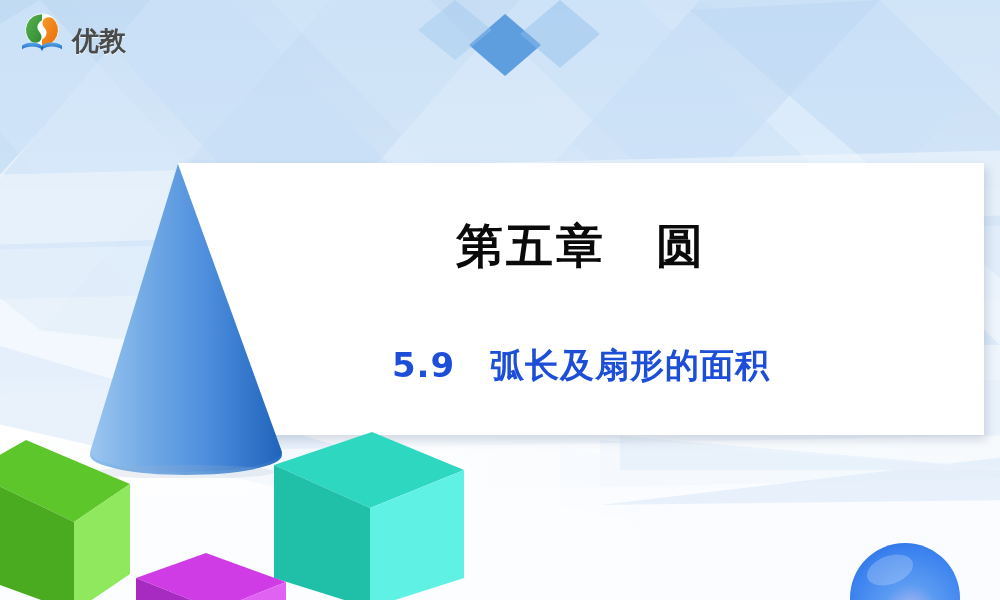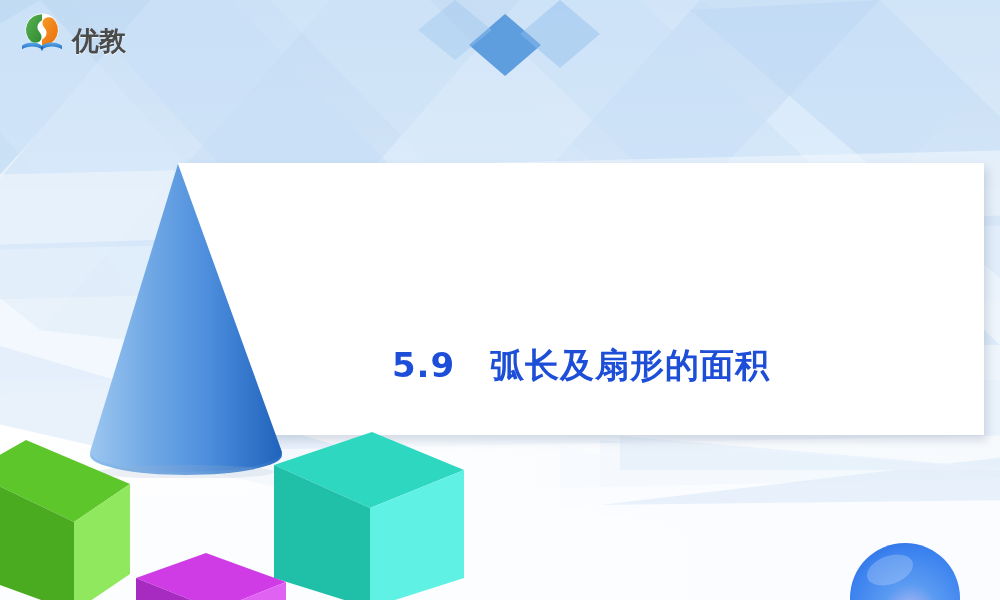--- a/index.html
+++ b/index.html
@@ -235,16 +235,17 @@
           <stop offset="0.80" stop-color="#3b82ef"></stop>
           <stop offset="1" stop-color="#2f6fe0"></stop>
         </radialGradient>
       </defs>
       <circle cx="57" cy="60" r="55" fill="url(#ballG)"></circle>
       <ellipse cx="42" cy="32" rx="24" ry="14" fill="#ffffff" opacity=".22" transform="rotate(-20 42 32)"></ellipse>
     </svg>
   </div>
 
   <div id="title-card">
+    <div id="title-main">第五章　圆</div>
     <div id="title-sub">5.9　弧长及扇形的面积</div>
   </div>
 
 </div>
 
 </body></html>

